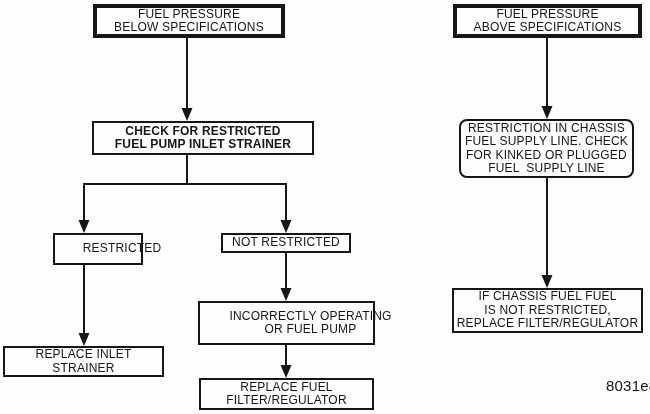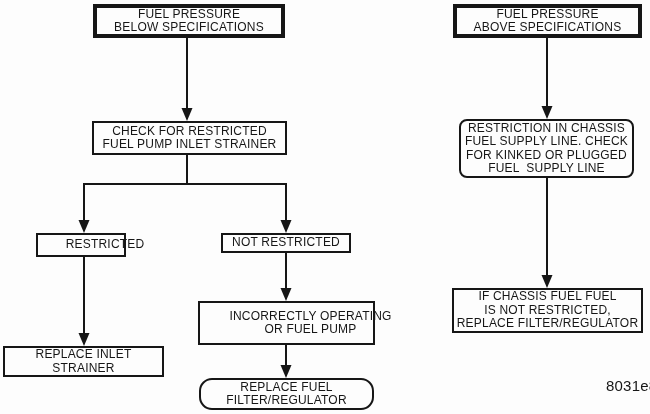--- a/index.html
+++ b/index.html
@@ -80,44 +80,44 @@
       <polygon points="541.5,106 552.5,106 547,119"></polygon>
       <polygon points="541.5,275 552.5,275 547,288"></polygon>
     </g>
   </svg>
 
   <div class="node bold" style="left:93px; top:4px; width:192px; height:34px;">
     <div class="ln">FUEL PRESSURE</div>
     <div class="ln">BELOW SPECIFICATIONS</div>
   </div>
 
-  <div class="node" style="left:92px; top:121px; width:195px; height:34px;">
+  <div class="node" style="left:92px; top:121px; width:222px; height:34px;font-weight:bold;">
     <div class="ln">CHECK FOR RESTRICTED</div>
     <div class="ln">FUEL PUMP INLET STRAINER</div>
   </div>
 
-  <div class="node" style="left:36px; top:233px; width:90px; height:24px;padding-left:48px;">
+  <div class="node" style="left:53px; top:233px; width:90px; height:32px;padding-left:48px;">
     <div class="ln">RESTRICTED</div>
   </div>
 
   <div class="node" style="left:221px; top:233px; width:130px; height:20px;">
     <div class="ln">NOT RESTRICTED</div>
   </div>
 
   <div class="node" style="left:3px; top:346px; width:161px; height:31px;">
     <div class="ln">REPLACE INLET</div>
     <div class="ln">STRAINER</div>
   </div>
 
   <div class="node" style="left:198px; top:301px; width:177px; height:44px;padding-left:48px;">
     <div class="ln">INCORRECTLY OPERATING</div>
     <div class="ln">OR FUEL PUMP</div>
   </div>
 
-  <div class="node" style="left:199px; top:378px; width:175px; height:32px;border-radius:13px;">
+  <div class="node" style="left:199px; top:378px; width:175px; height:32px;">
     <div class="ln">REPLACE FUEL</div>
     <div class="ln">FILTER/REGULATOR</div>
   </div>
 
   <div class="node bold" style="left:453px; top:4px; width:189px; height:34px;">
     <div class="ln">FUEL PRESSURE</div>
     <div class="ln">ABOVE SPECIFICATIONS</div>
   </div>
 
   <div class="node" style="left:459px; top:119px; width:175px; height:59px;border-radius:8px;">

